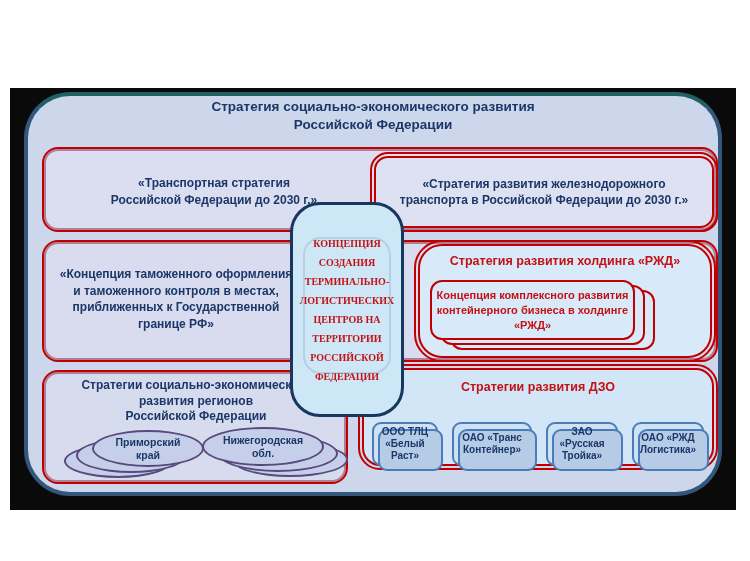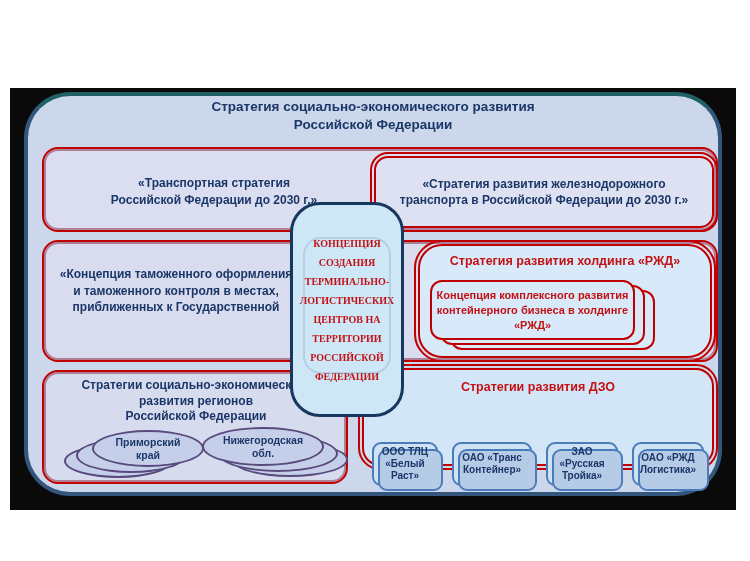--- a/index.html
+++ b/index.html
@@ -61,21 +61,21 @@
 
   
   .row3l-title{position:absolute;left:4px;top:6px;width:296px;font-size:12px;line-height:15.5px;}
   .ell{position:absolute;box-sizing:border-box;border:2px solid var(--purple);border-radius:50%;
        background:#c5cfe9;}
   .ell-label{display:flex;flex-direction:column;align-items:center;justify-content:center;height:100%;
              color:var(--navy);font-weight:700;font-size:10.5px;line-height:12.5px;text-align:center;}
 
   
   .dzo-title{position:absolute;left:0;top:10px;width:100%;font-size:12.5px;}
-  .cards{position:absolute;left:8px;right:8px;top:52px;height:44px;display:flex;justify-content:space-between;margin-top:20px;}
+  .cards{position:absolute;left:8px;right:8px;top:52px;height:44px;display:flex;justify-content:space-between;}
   .card{position:relative;z-index:0;box-sizing:border-box;border:2px solid var(--card-blue);border-radius:9px;
         background:#cfe2f4;display:flex;flex-direction:column;align-items:center;justify-content:center;}
   .card::before{content:"";position:absolute;z-index:-1;left:4px;top:5px;right:-7px;bottom:-7px;
         border:2px solid var(--card-blue);border-radius:9px;background:#b5cbe6;}
   .card .ln{color:var(--navy);font-weight:700;font-size:10px;line-height:12px;text-align:center;}
   .c1{width:66px;} .c2{width:80px;} .c3{width:72px;} .c4{width:72px;}
 
   
   .center{position:absolute;left:280px;top:114px;width:114px;height:215px;box-sizing:border-box;
           background:#cde7f7;border:3px solid #17375e;border-radius:30px;z-index:5;
@@ -108,20 +108,21 @@
     <div class="dbl row1-nested">
       <span class="ln navy-t">«Стратегия развития железнодорожного</span>
       <span class="ln navy-t">транспорта в Российской Федерации до 2030 г.»</span>
     </div>
 
     <div class="redbox row2">
       <div class="row2-text navy-t">
         <span class="ln">«Концепция таможенного оформления</span>
         <span class="ln">и таможенного контроля в местах,</span>
         <span class="ln">приближенных к Государственной</span>
+        <span class="ln">границе РФ»</span>
       </div>
     </div>
 
     <div class="dbl row2-nested">
       <div class="holding-title red-t ln">Стратегия развития холдинга «РЖД»</div>
       <div class="concept l3"></div>
       <div class="concept l2"></div>
       <div class="concept main">
         <span class="ln red-t">Концепция комплексного развития</span>
         <span class="ln red-t">контейнерного бизнеса в холдинге</span>

